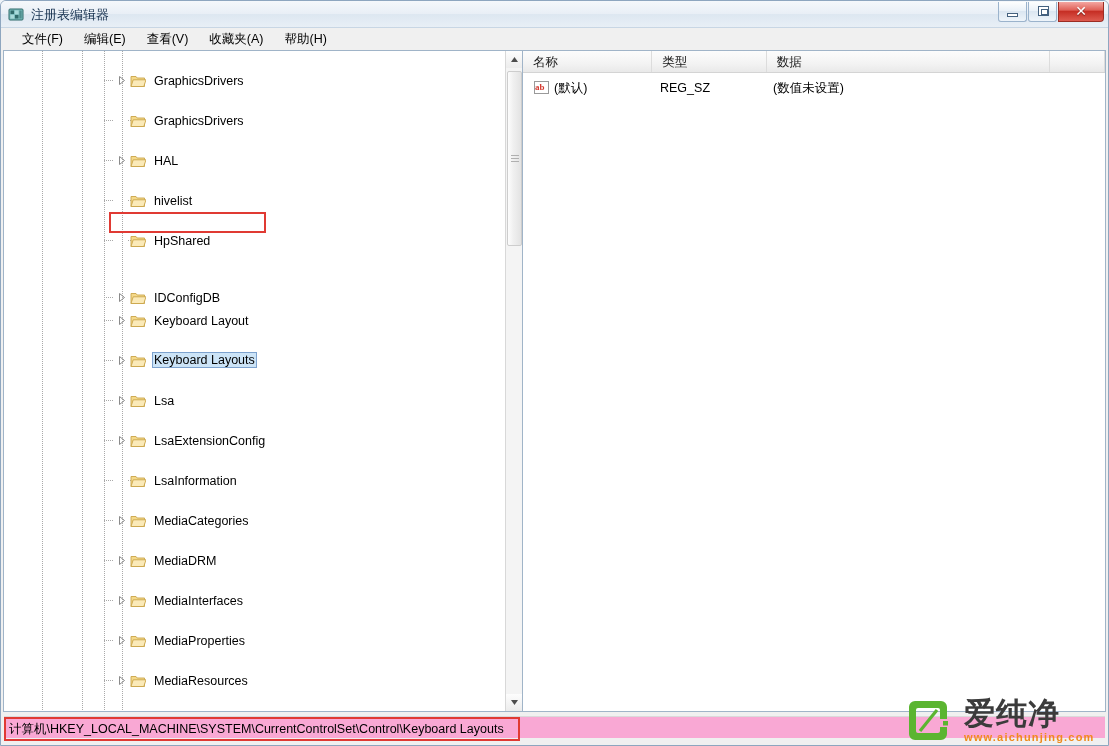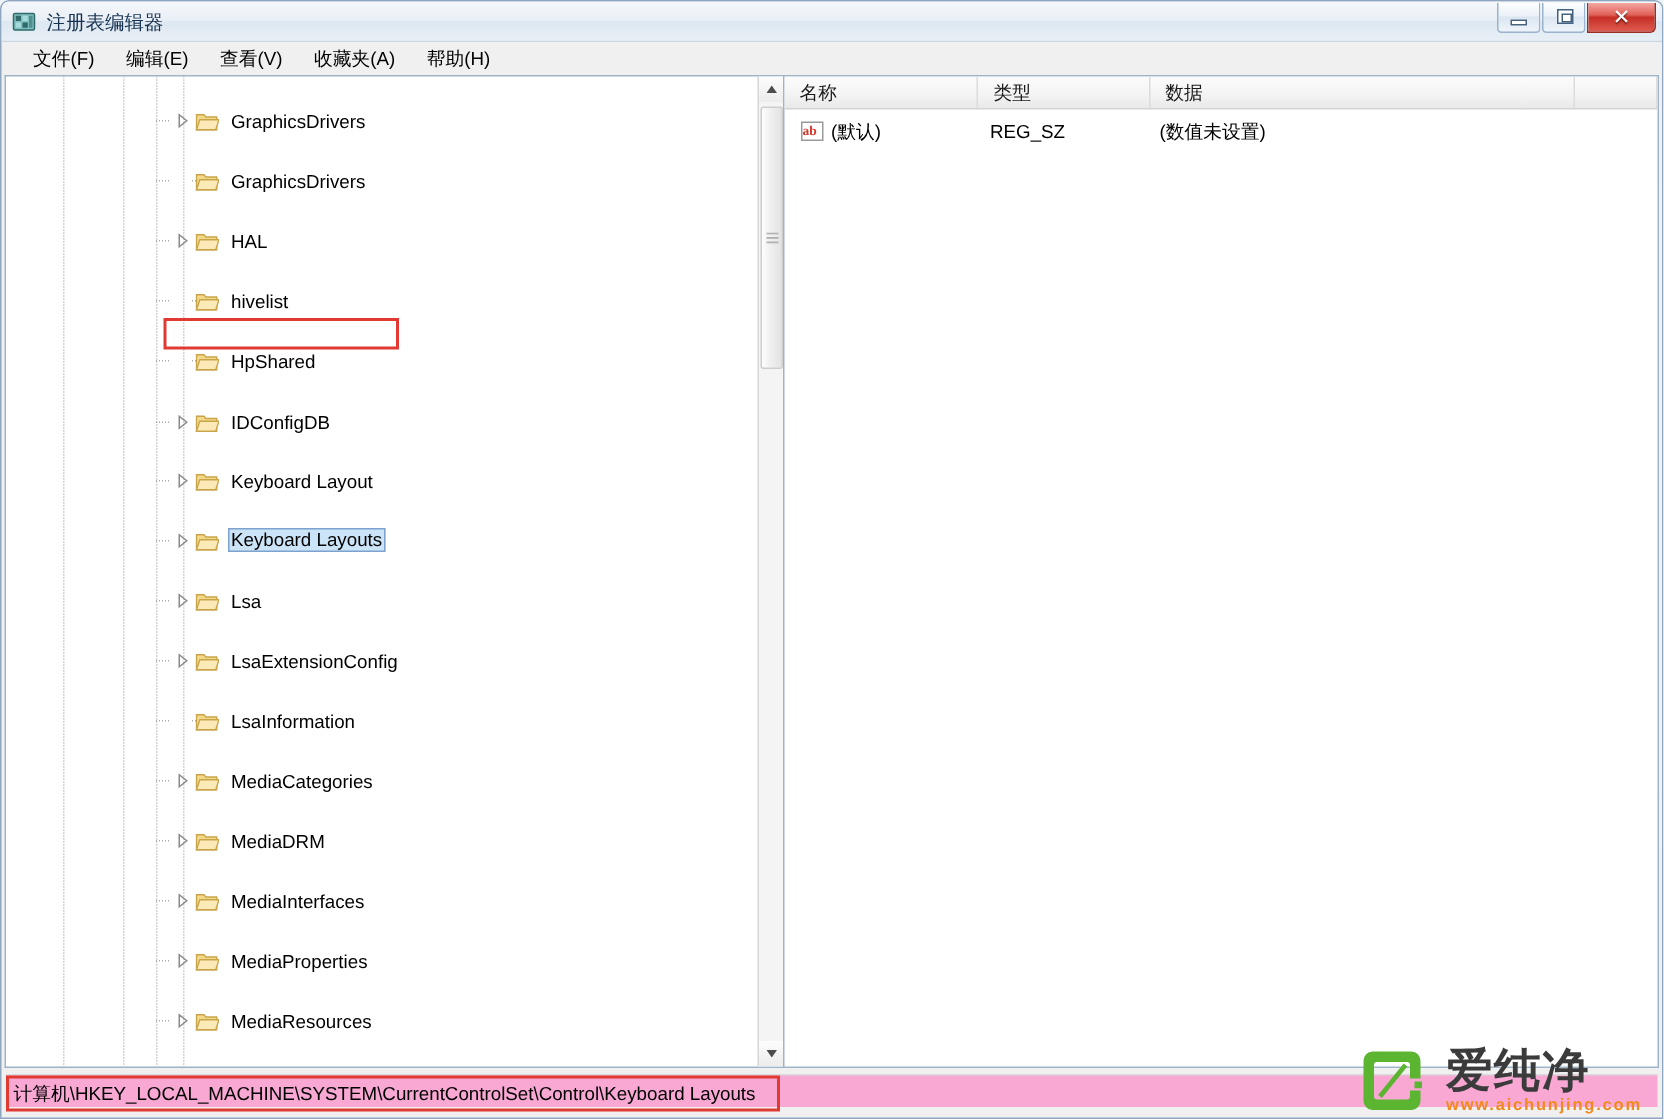--- a/index.html
+++ b/index.html
@@ -378,21 +378,21 @@
             </div>
             <div class="tree-row" style="top: 100px;">
               <span class="elbow"></span>
               <span class="stub"></span>
               <span class="folder"><svg width="16" height="14" viewBox="0 0 16 14">
                   <path d="M1 2.5 L6 2.5 L7.2 4 L14.5 4 L14.5 12.5 L1 12.5 Z" fill="#f5d98a" stroke="#c9a54a" stroke-width="0.9"></path>
                   <path d="M1 12.5 L3.2 5.8 L16 5.8 L13.8 12.5 Z" fill="#fbeab8" stroke="#c9a54a" stroke-width="0.9"></path>
                 </svg></span>
               <span class="node-label">HpShared</span>
             </div>
-            <div class="tree-row" style="top: 121px; padding-left: 28px;">
+            <div class="tree-row" style="top: 137px; padding-left: 28px;">
               <span class="elbow"></span>
               <span class="expander">
                 <svg width="11" height="11" viewBox="0 0 11 11">
                   <polygon points="3.5,1.5 8.5,5.5 3.5,9.5" fill="none" stroke="#8a8a8a" stroke-width="1"></polygon>
                 </svg>
               </span>
               <span class="folder"><svg width="16" height="14" viewBox="0 0 16 14">
                   <path d="M1 2.5 L6 2.5 L7.2 4 L14.5 4 L14.5 12.5 L1 12.5 Z" fill="#f5d98a" stroke="#c9a54a" stroke-width="0.9"></path>
                   <path d="M1 12.5 L3.2 5.8 L16 5.8 L13.8 12.5 Z" fill="#fbeab8" stroke="#c9a54a" stroke-width="0.9"></path>
                 </svg></span>

